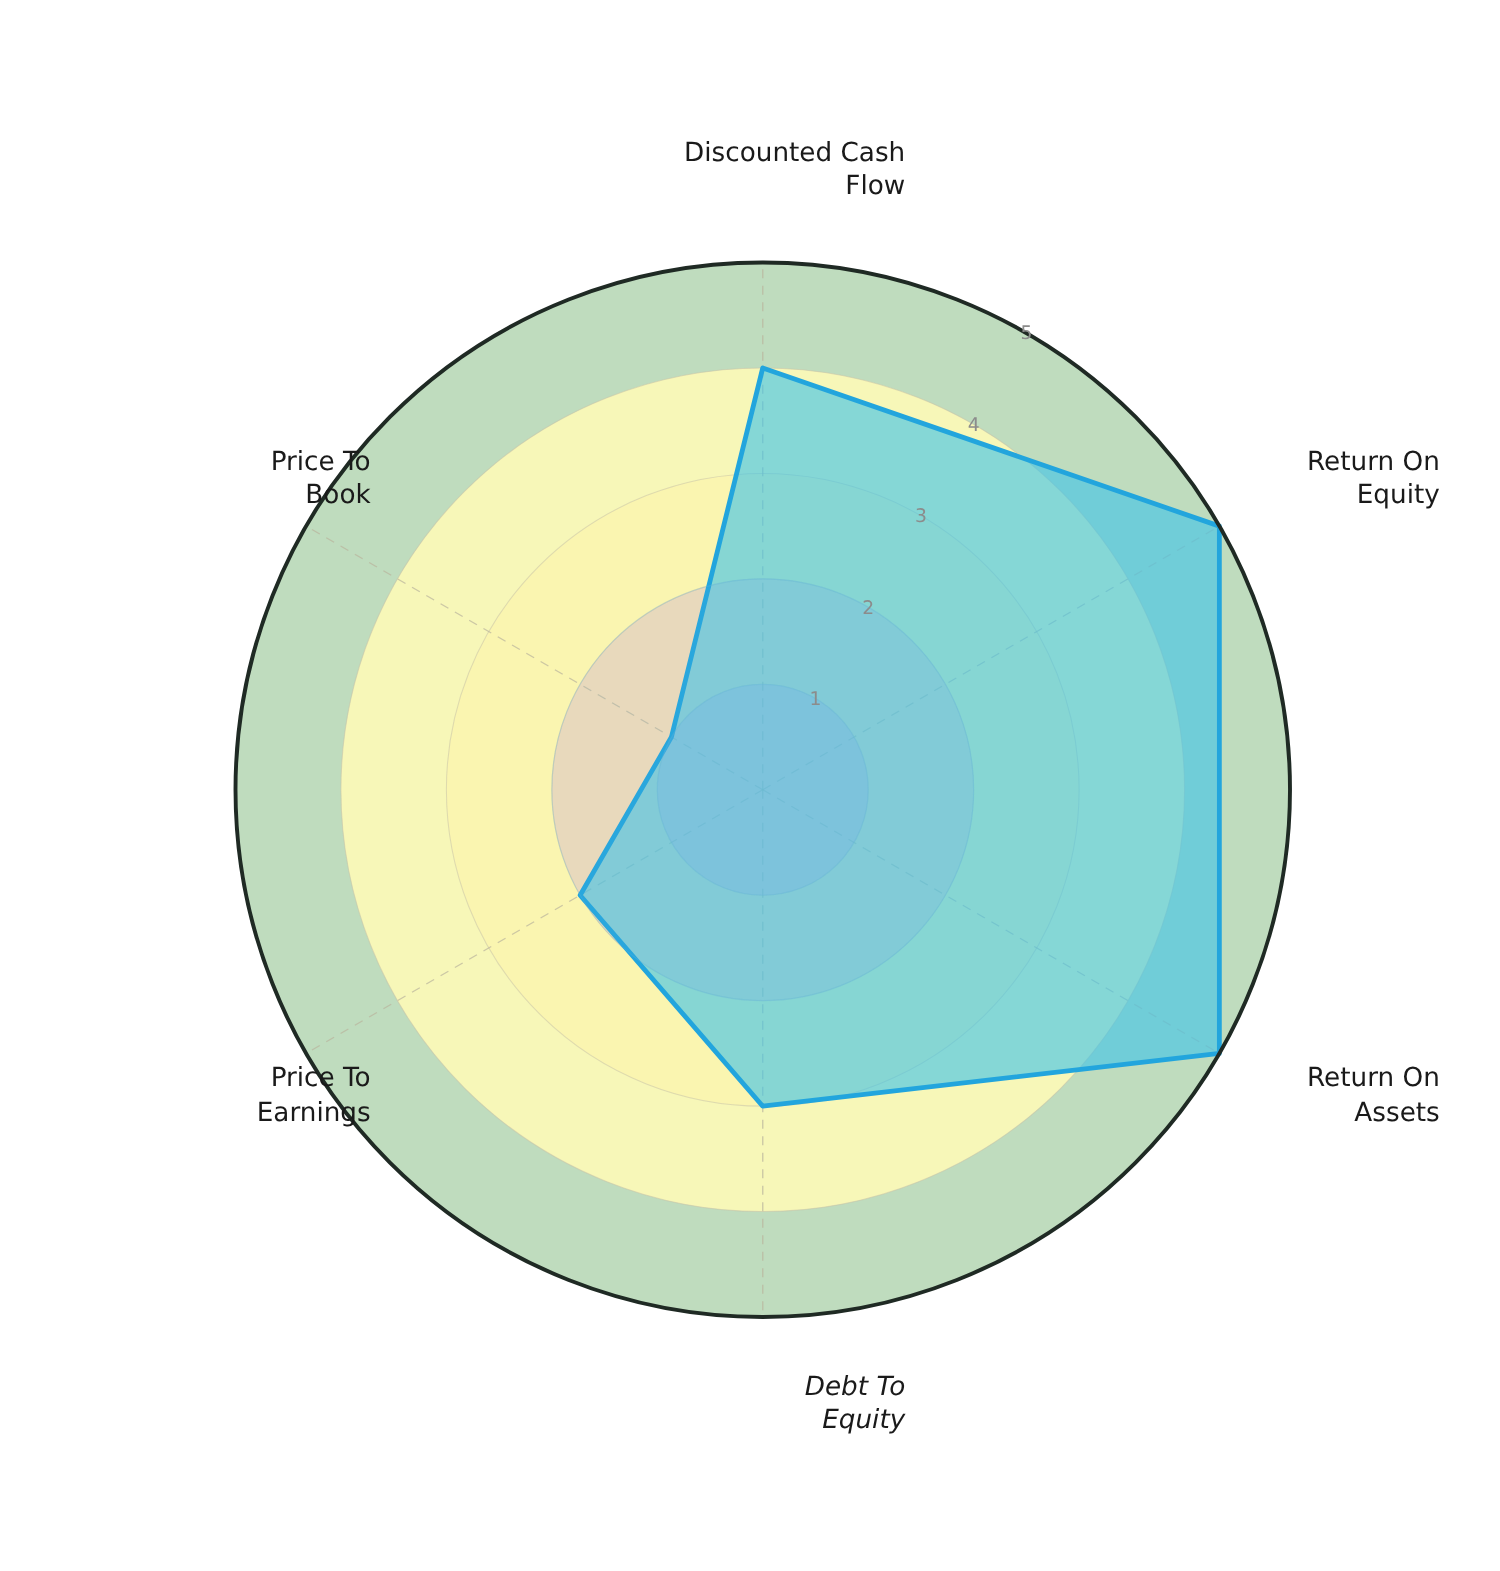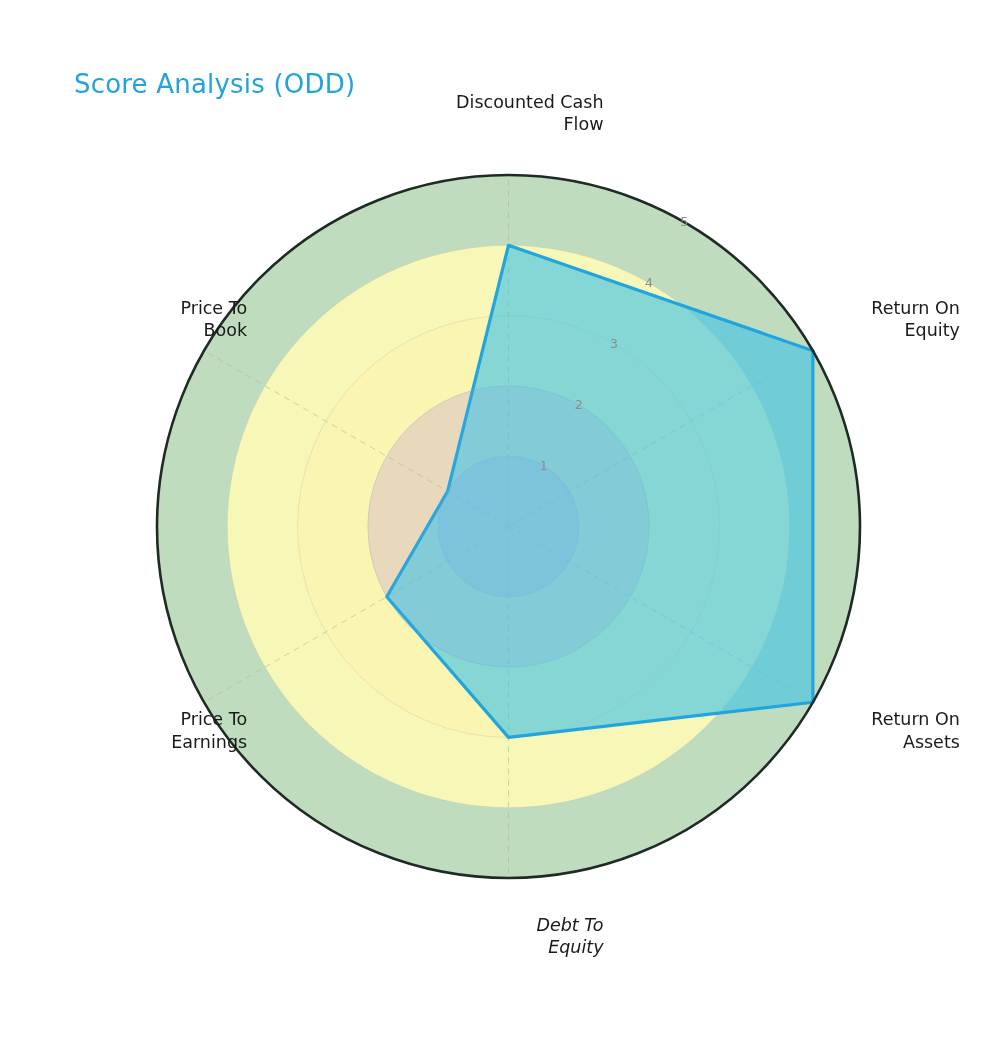--- a/index.html
+++ b/index.html
@@ -46,21 +46,20 @@
     font-family: "DejaVu Sans", sans-serif;
     text-align: center;
   }
   svg { display: block; }
 </style>
 </head>
 <body>
 
 <div id="chart-root">
 
-  <div class="chart-title" style="color: rgb(35, 163, 219);">Score Analysis (ODD)</div>
 
   <svg id="radar-svg" width="1000" height="1047" viewBox="0 0 1000 1047">
     <defs>
       <radialGradient id="innerFade" cx="50%" cy="50%" r="50%">
         <stop offset="0%" stop-color="#ffffff" stop-opacity="0.18"></stop>
         <stop offset="100%" stop-color="#ffffff" stop-opacity="0.0"></stop>
       </radialGradient>
     </defs>
     <g id="bands-group">
         <circle cx="508.5" cy="526.5" r="351.5" fill="#bfdcbe" stroke="none"></circle>

